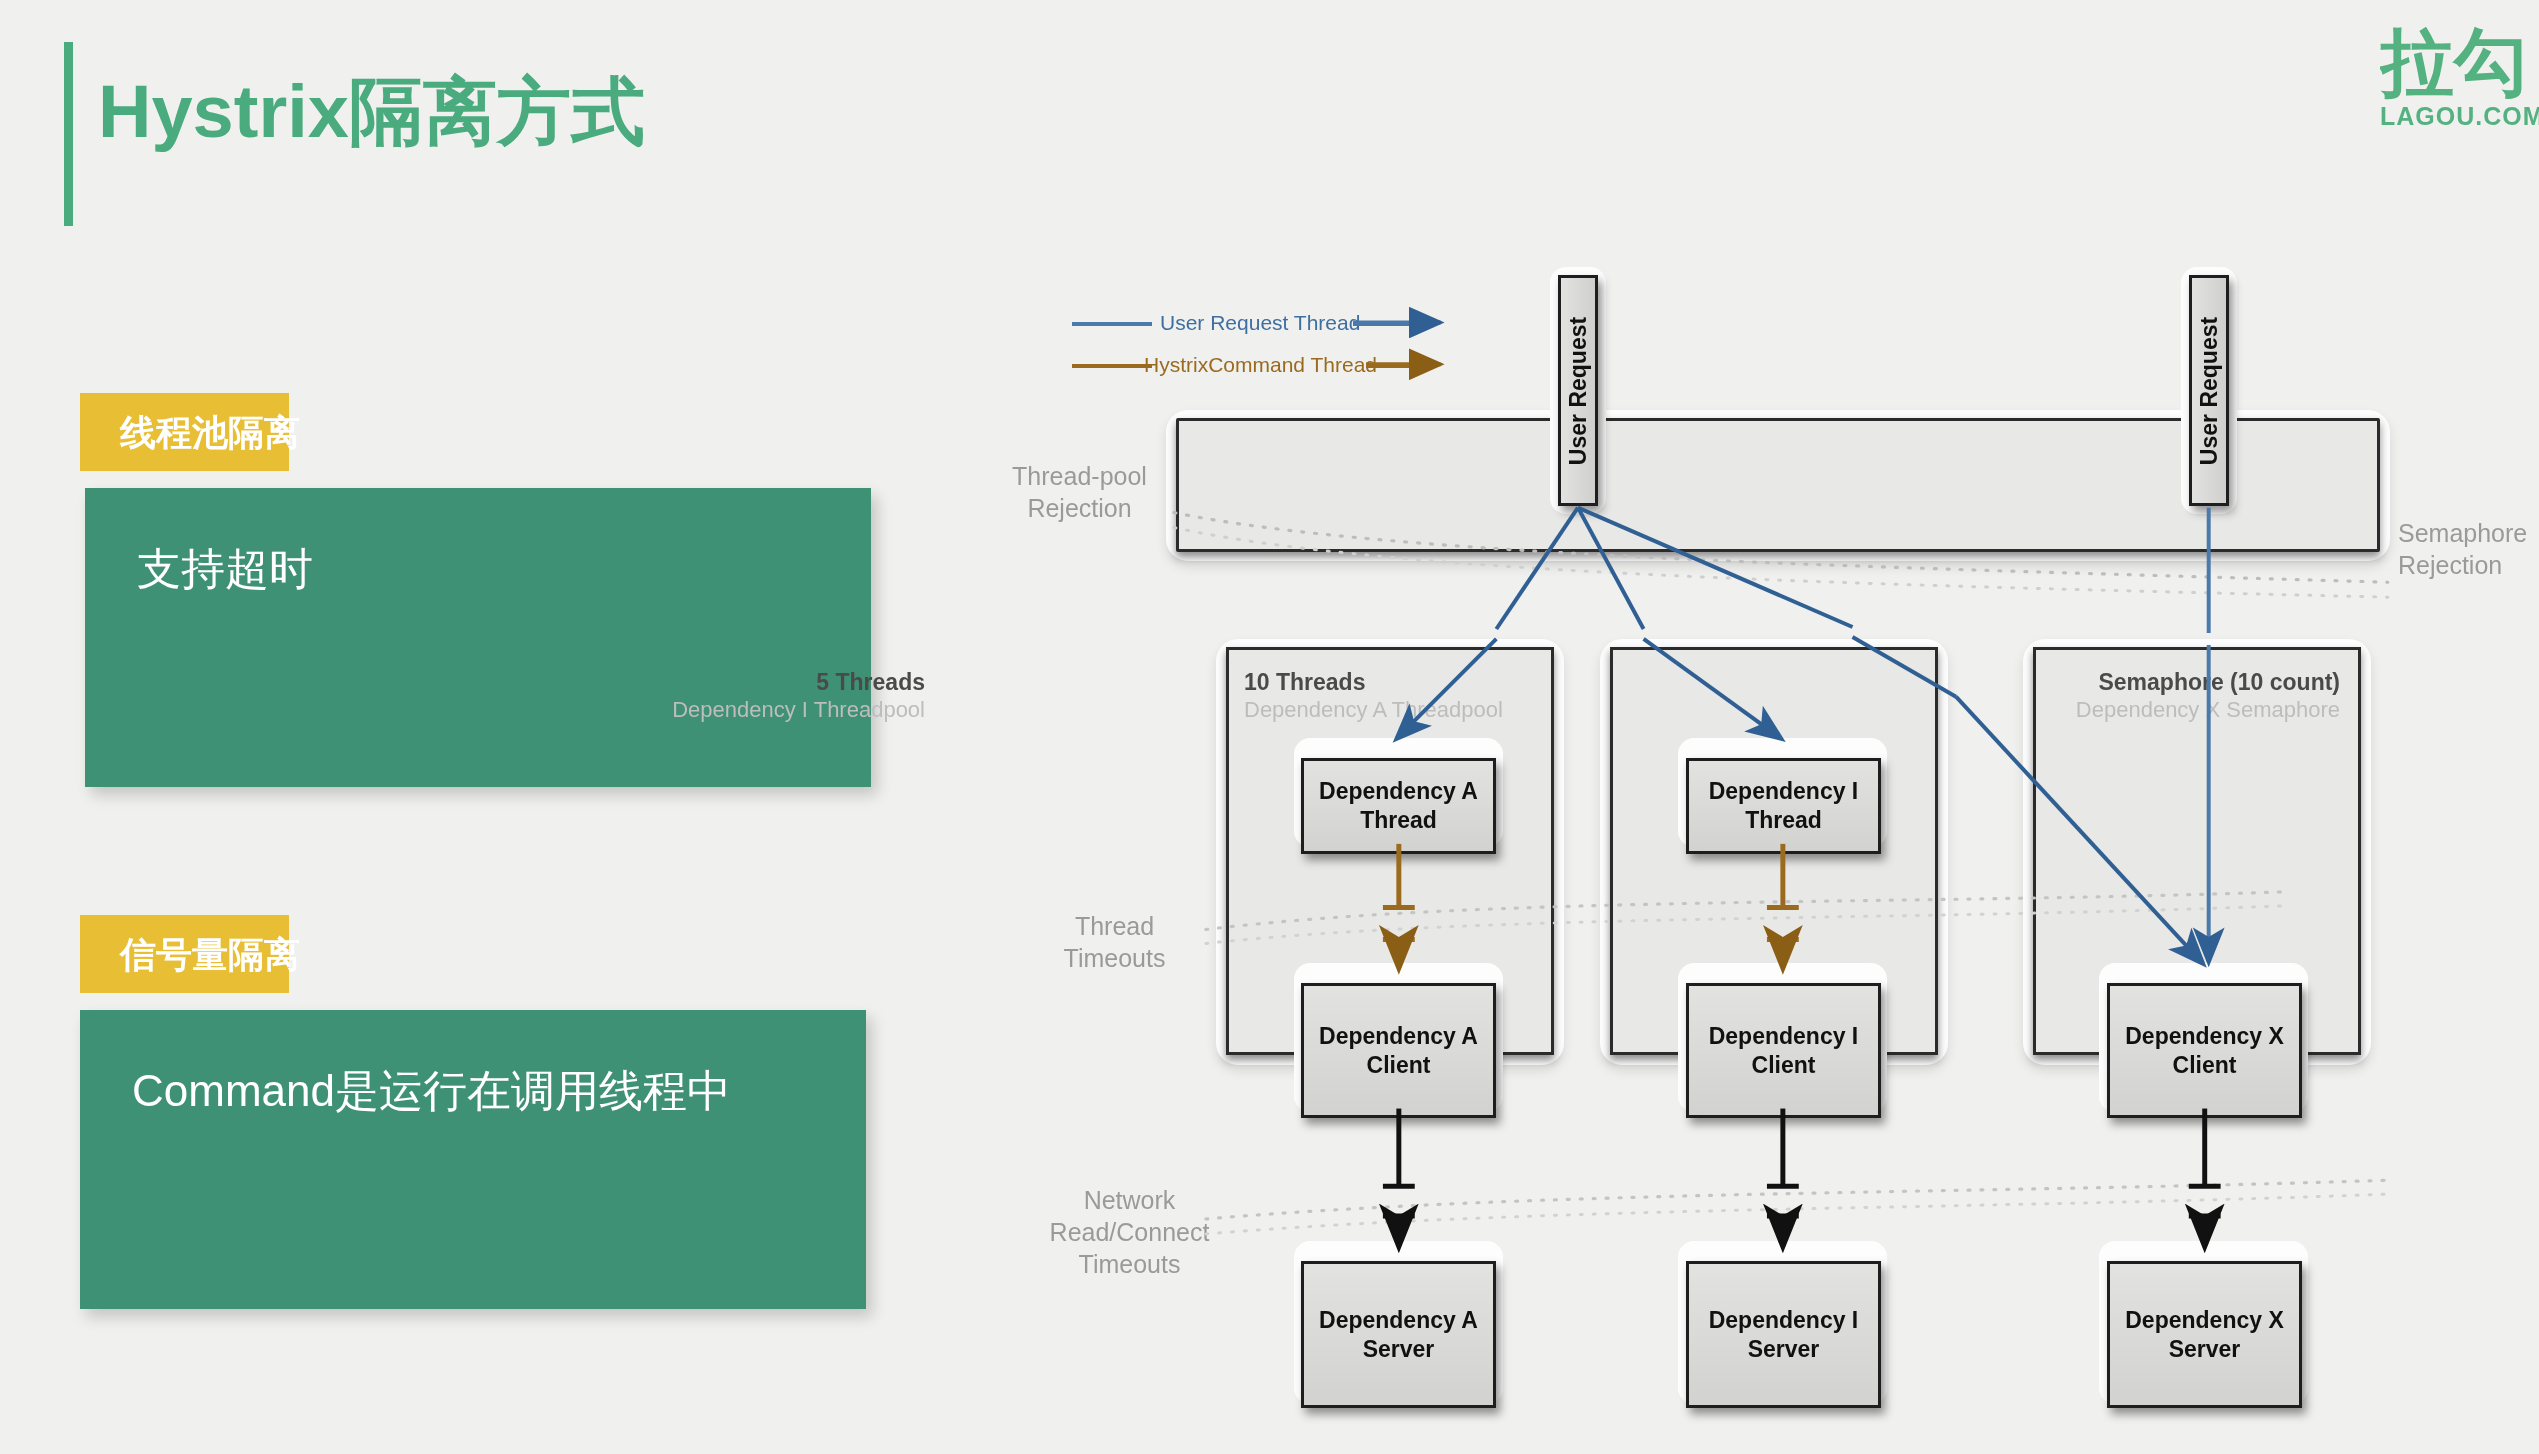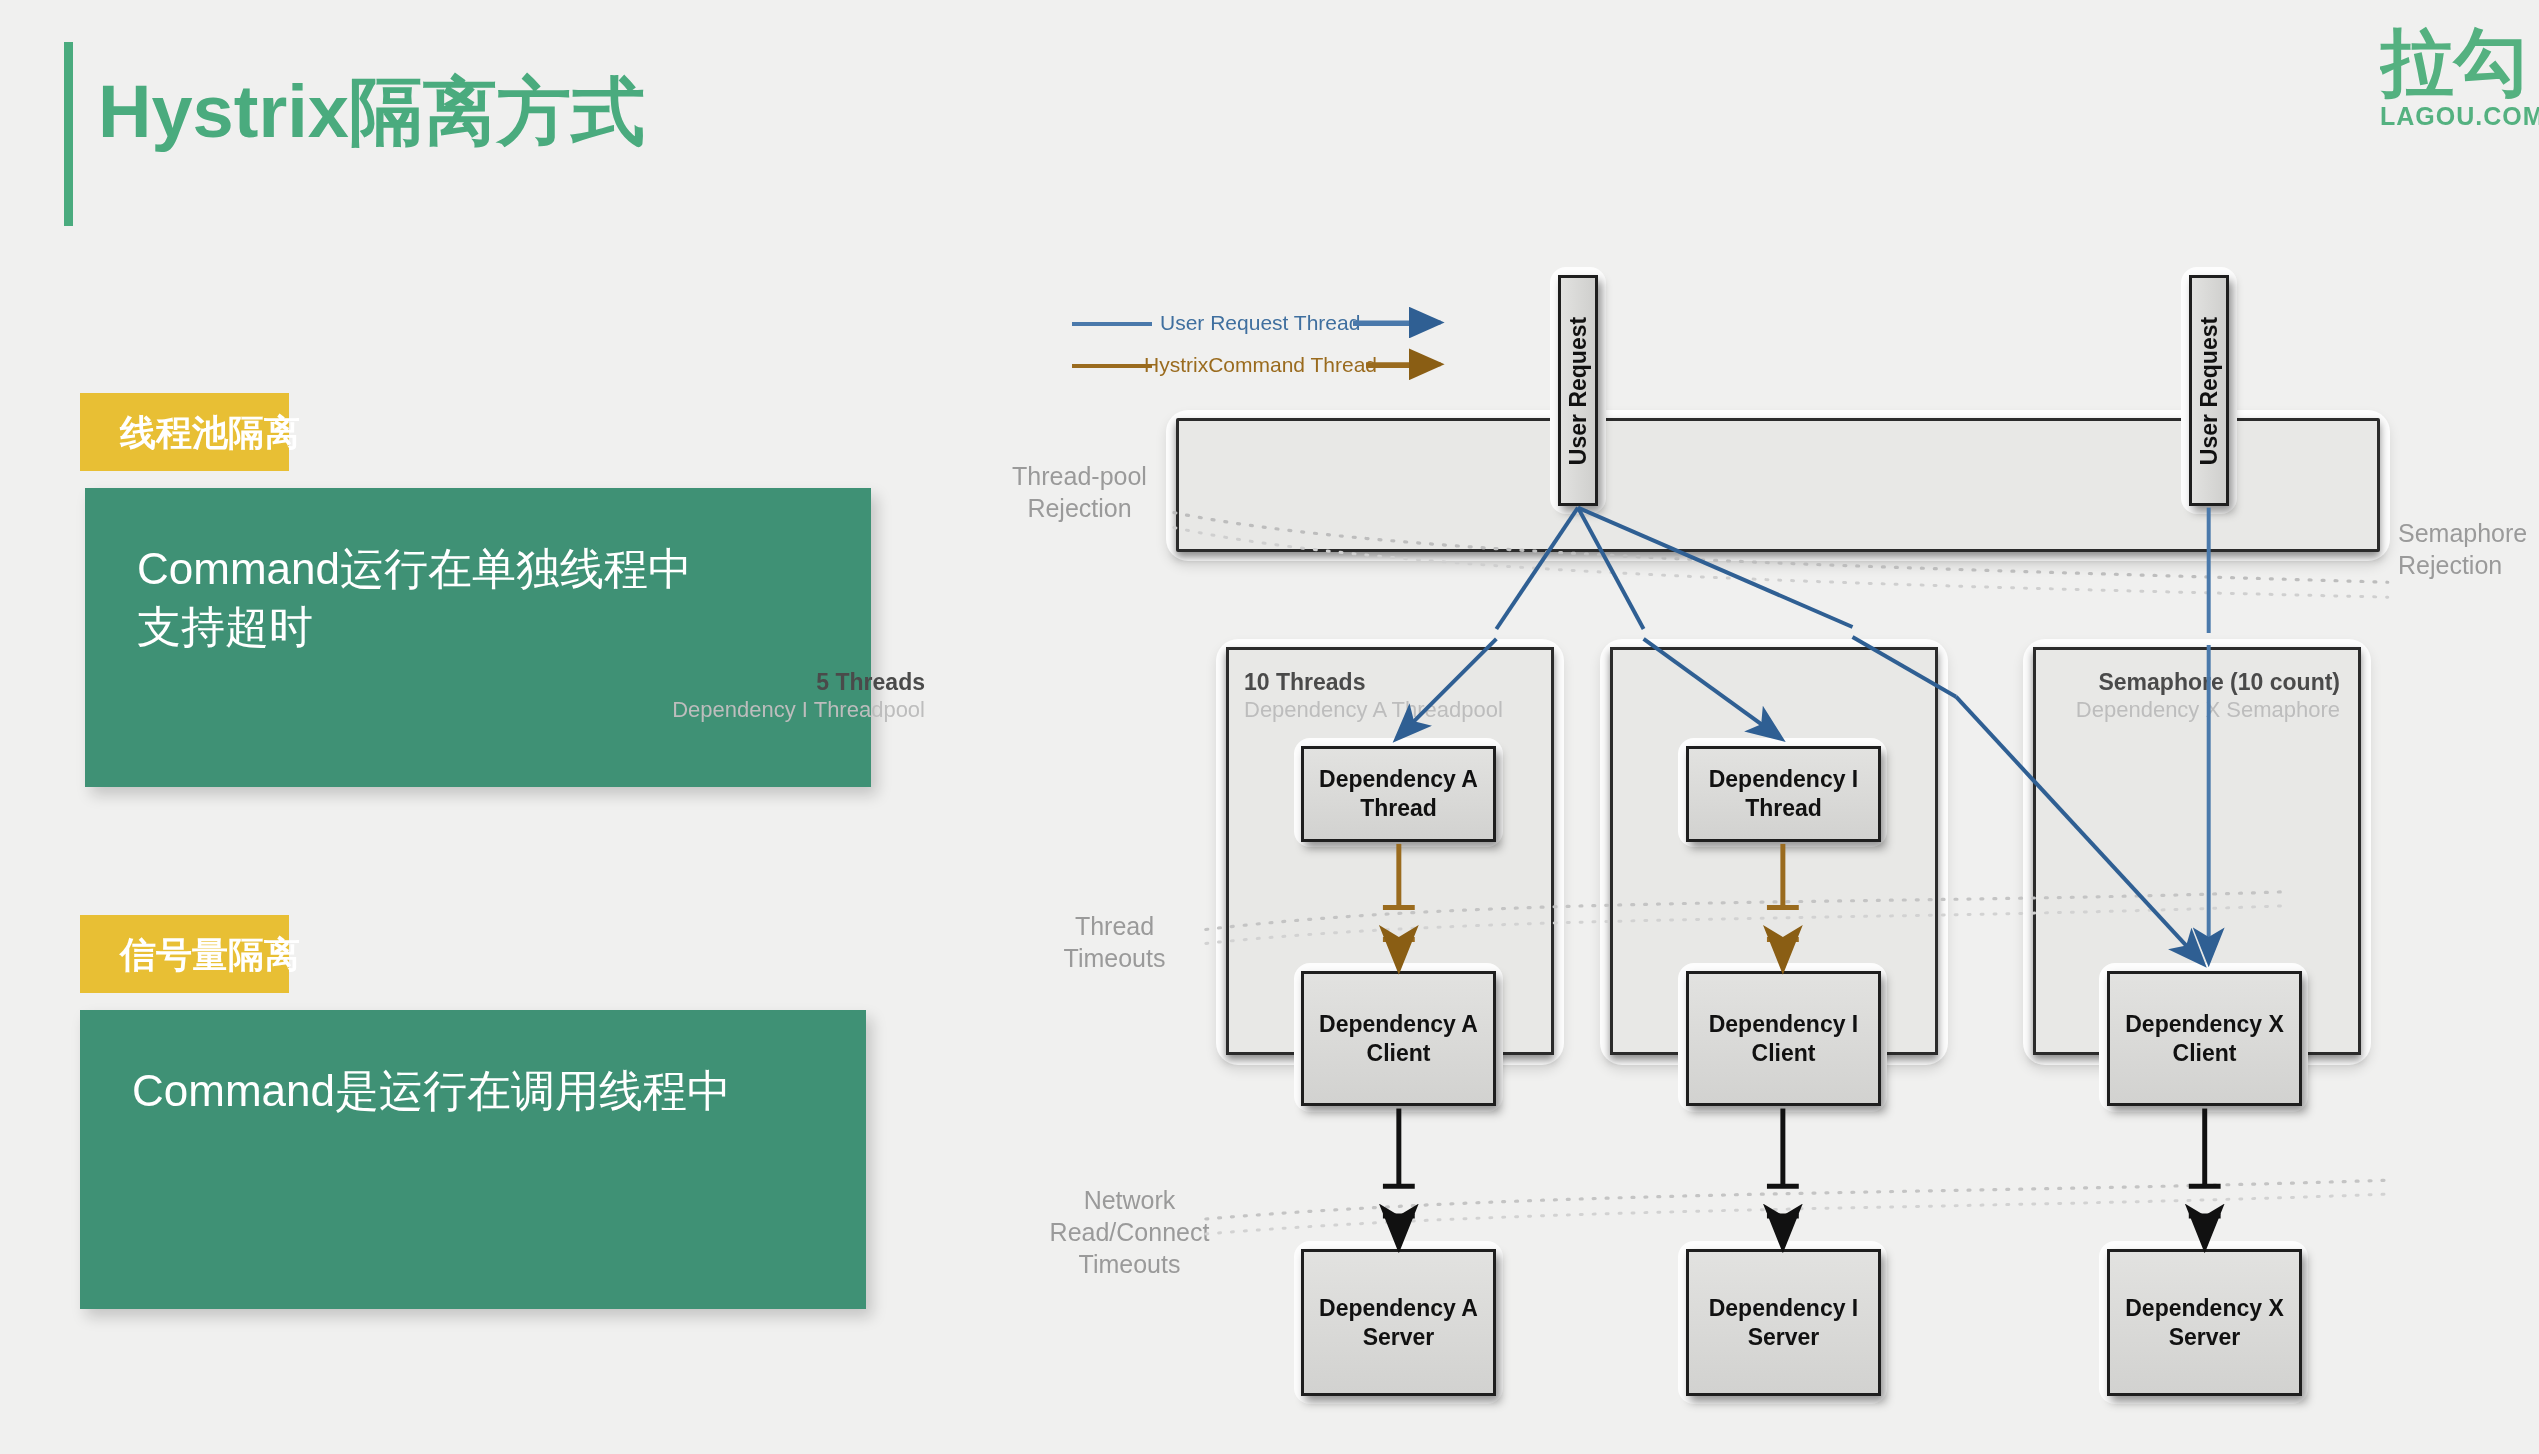--- a/index.html
+++ b/index.html
@@ -59,21 +59,21 @@
   .panel-sub{
     position:absolute;font-size:22px;color:#bdbdbd;white-space:nowrap;
   }
 
   .nodebox{
     position:absolute;box-sizing:border-box;
     background:linear-gradient(#e2e2e0,#d2d2d0);
     border:3px solid #1e1e1e;
     box-shadow:4px 6px 9px rgba(0,0,0,0.42);
     display:flex;align-items:center;justify-content:center;
-    text-align:center;font-size:23px;font-weight:bold;color:#111;line-height:1.25;
+    text-align:center;font-size:23px;font-weight:bold;color:#111;line-height:1.25;margin-top:12px;
   }
   .nodehalo{position:absolute;background:#fdfdfd;border-radius:16px;}
 
   .vbox{
     position:absolute;box-sizing:border-box;
     background:linear-gradient(90deg,#e2e2e0,#cfcfcd);
     border:3px solid #1e1e1e;
     box-shadow:4px 6px 9px rgba(0,0,0,0.42);
   }
   .vbox-label{
@@ -95,21 +95,20 @@
 <div class="title-bar"></div>
 <div class="page-title">Hystrix隔离方式</div>
 
 <div class="logo">
   <div class="logo-cn">拉勾</div>
   <div class="logo-en">LAGOU.COM</div>
 </div>
 
 <div class="card-tag" id="card1-tag">线程池隔离</div>
 <div class="card-body" id="card1-body">
-  <div>Command运行在单独线程中</div>
   <div>支持超时</div>
 </div>
 
 <div class="card-tag" id="card2-tag">信号量隔离</div>
 <div class="card-body" id="card2-body">
   <div>Command是运行在调用线程中</div>
 </div>
 
 <div id="diagram">
 

